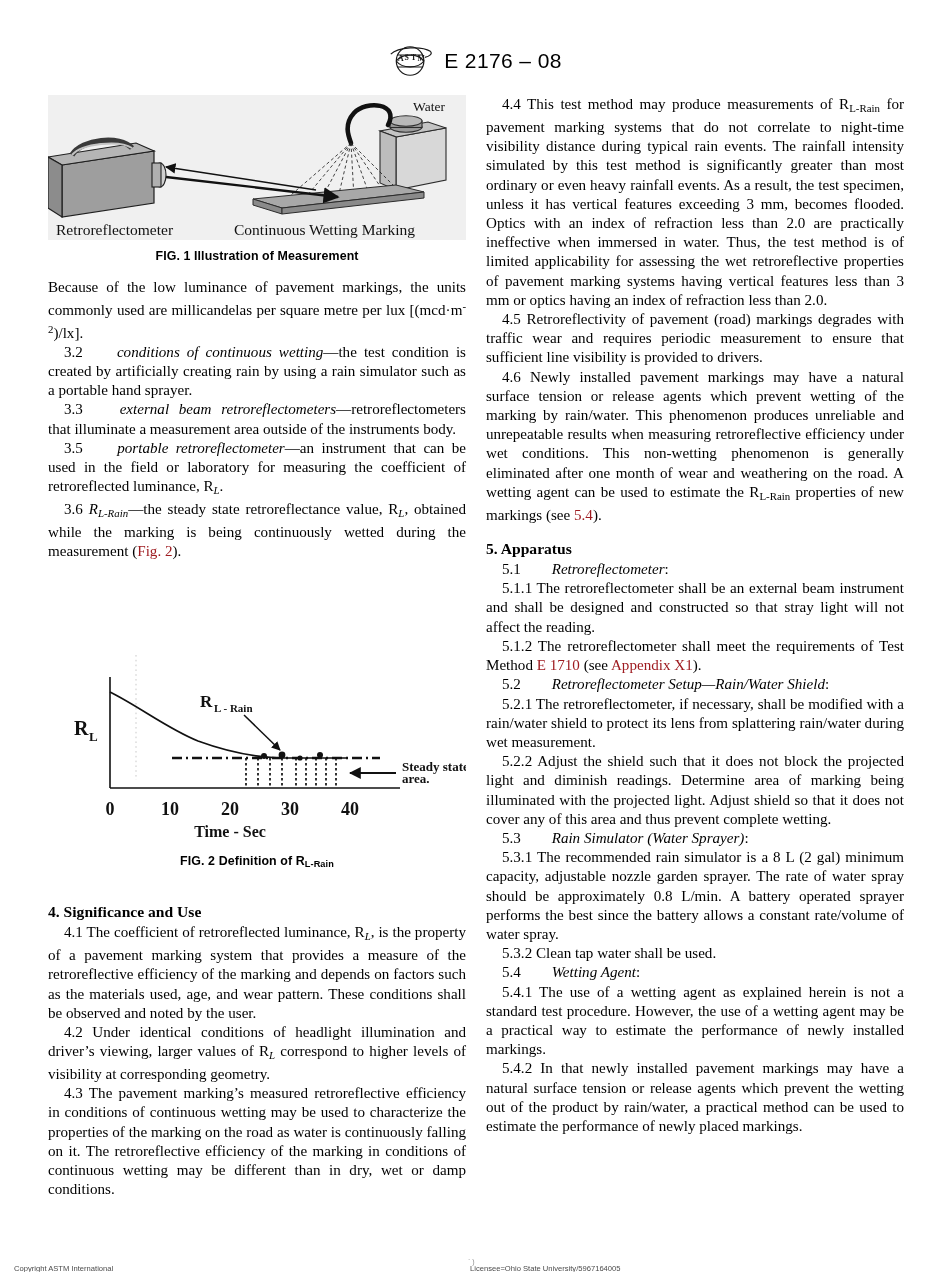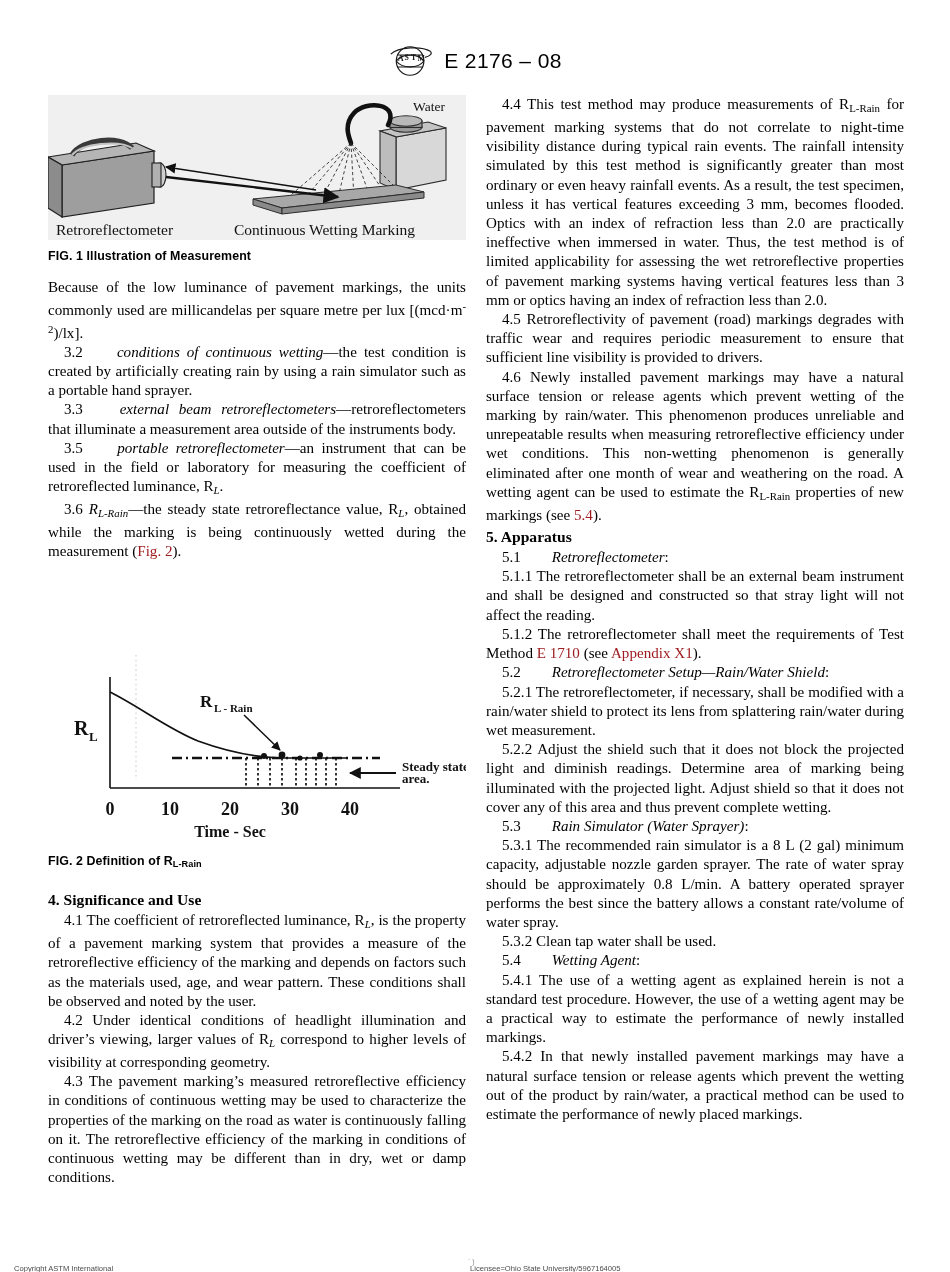--- a/index.html
+++ b/index.html
@@ -53,21 +53,21 @@
   .col-right { left: 486px; }
 
   p { margin: 0; text-indent: 16px; }
   p.noindent { text-indent: 0; }
 
   .sec-head {
     font-family: "Liberation Serif", serif;
     font-weight: bold;
     font-size: 15.6px;
     text-indent: 0;
-    margin-top: 2px;
+    margin-top: 14px;
     margin-bottom: 2px;
   }
   .term { font-style: italic; margin-left: 27px; }
   .lnk { color: #9e1b20; }
   sub { font-size: 0.72em; vertical-align: -0.25em; }
   sup { font-size: 0.72em; vertical-align: 0.42em; }
   .var { font-style: italic; }
   .rl-rain { white-space: nowrap; }
 
   
@@ -81,20 +81,21 @@
     width: 418px;
     height: 145px;
     background: #eab308;
     position: relative;
     overflow: hidden;
   }
   .fig-caption {
     font-family: "Liberation Sans", sans-serif;
     font-weight: bold;
     font-size: 12.4px;
+    text-align: center;
     margin-top: 9px;
     letter-spacing: 0.1px;
   }
   .fig-caption sub { font-size: 0.74em; }
 
   
   .fig2-wrap {
     position: absolute;
     left: 48px;
     top: 645px;

